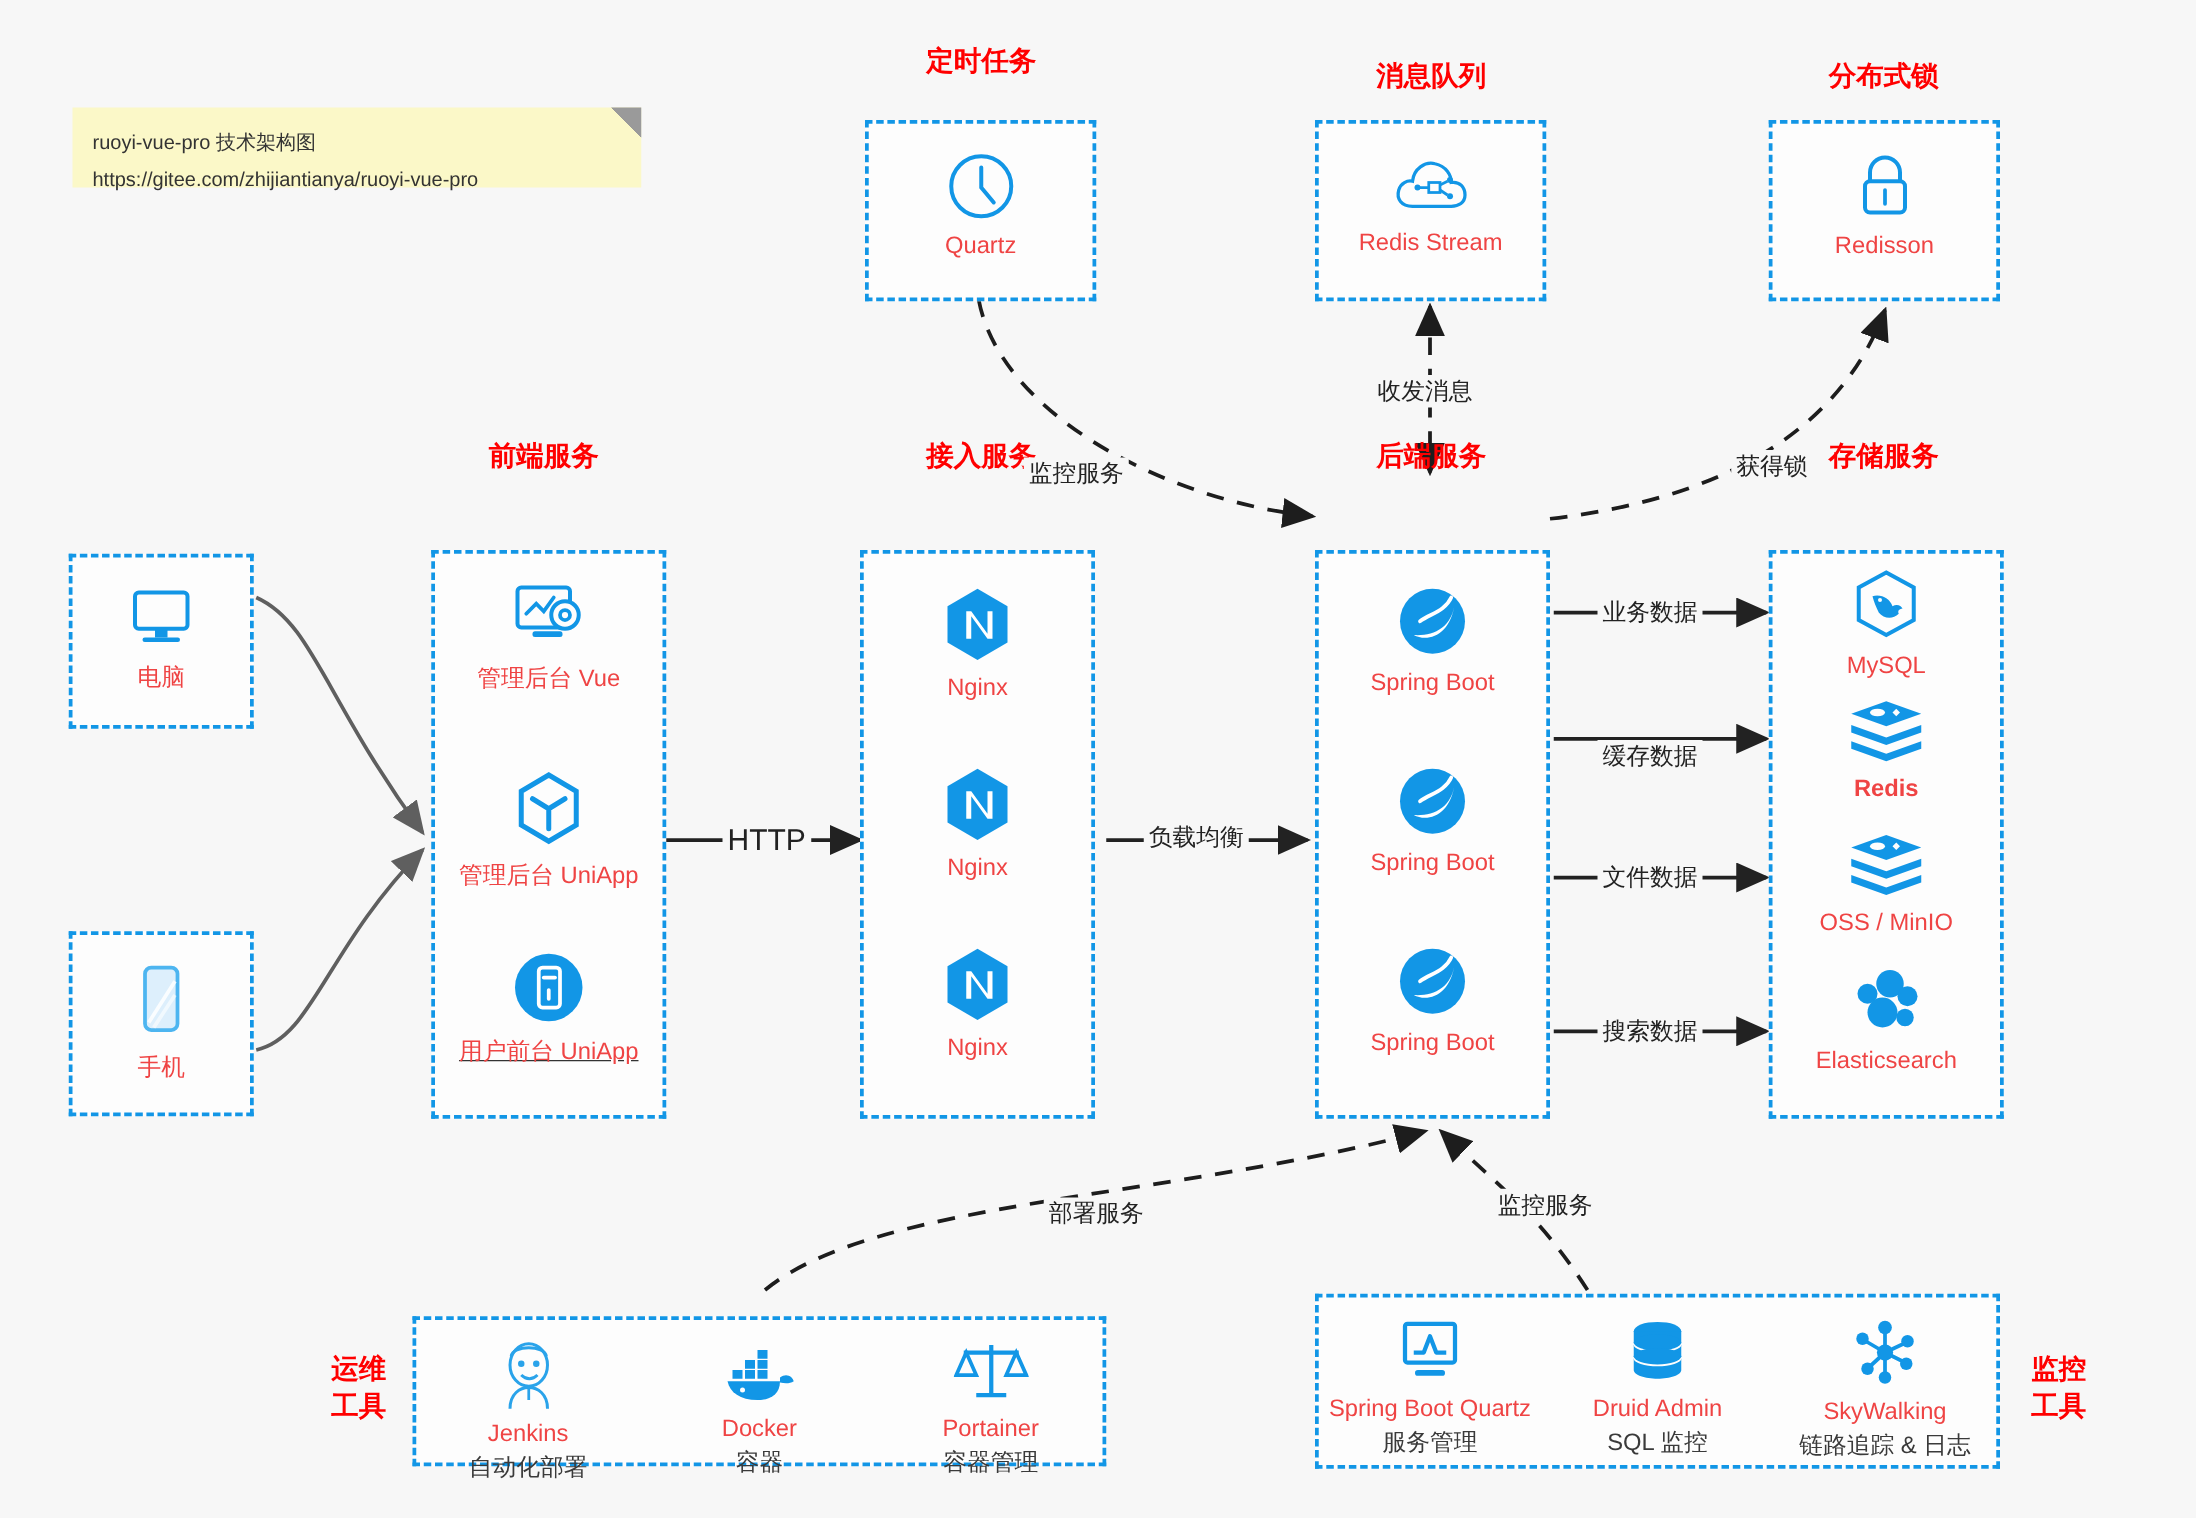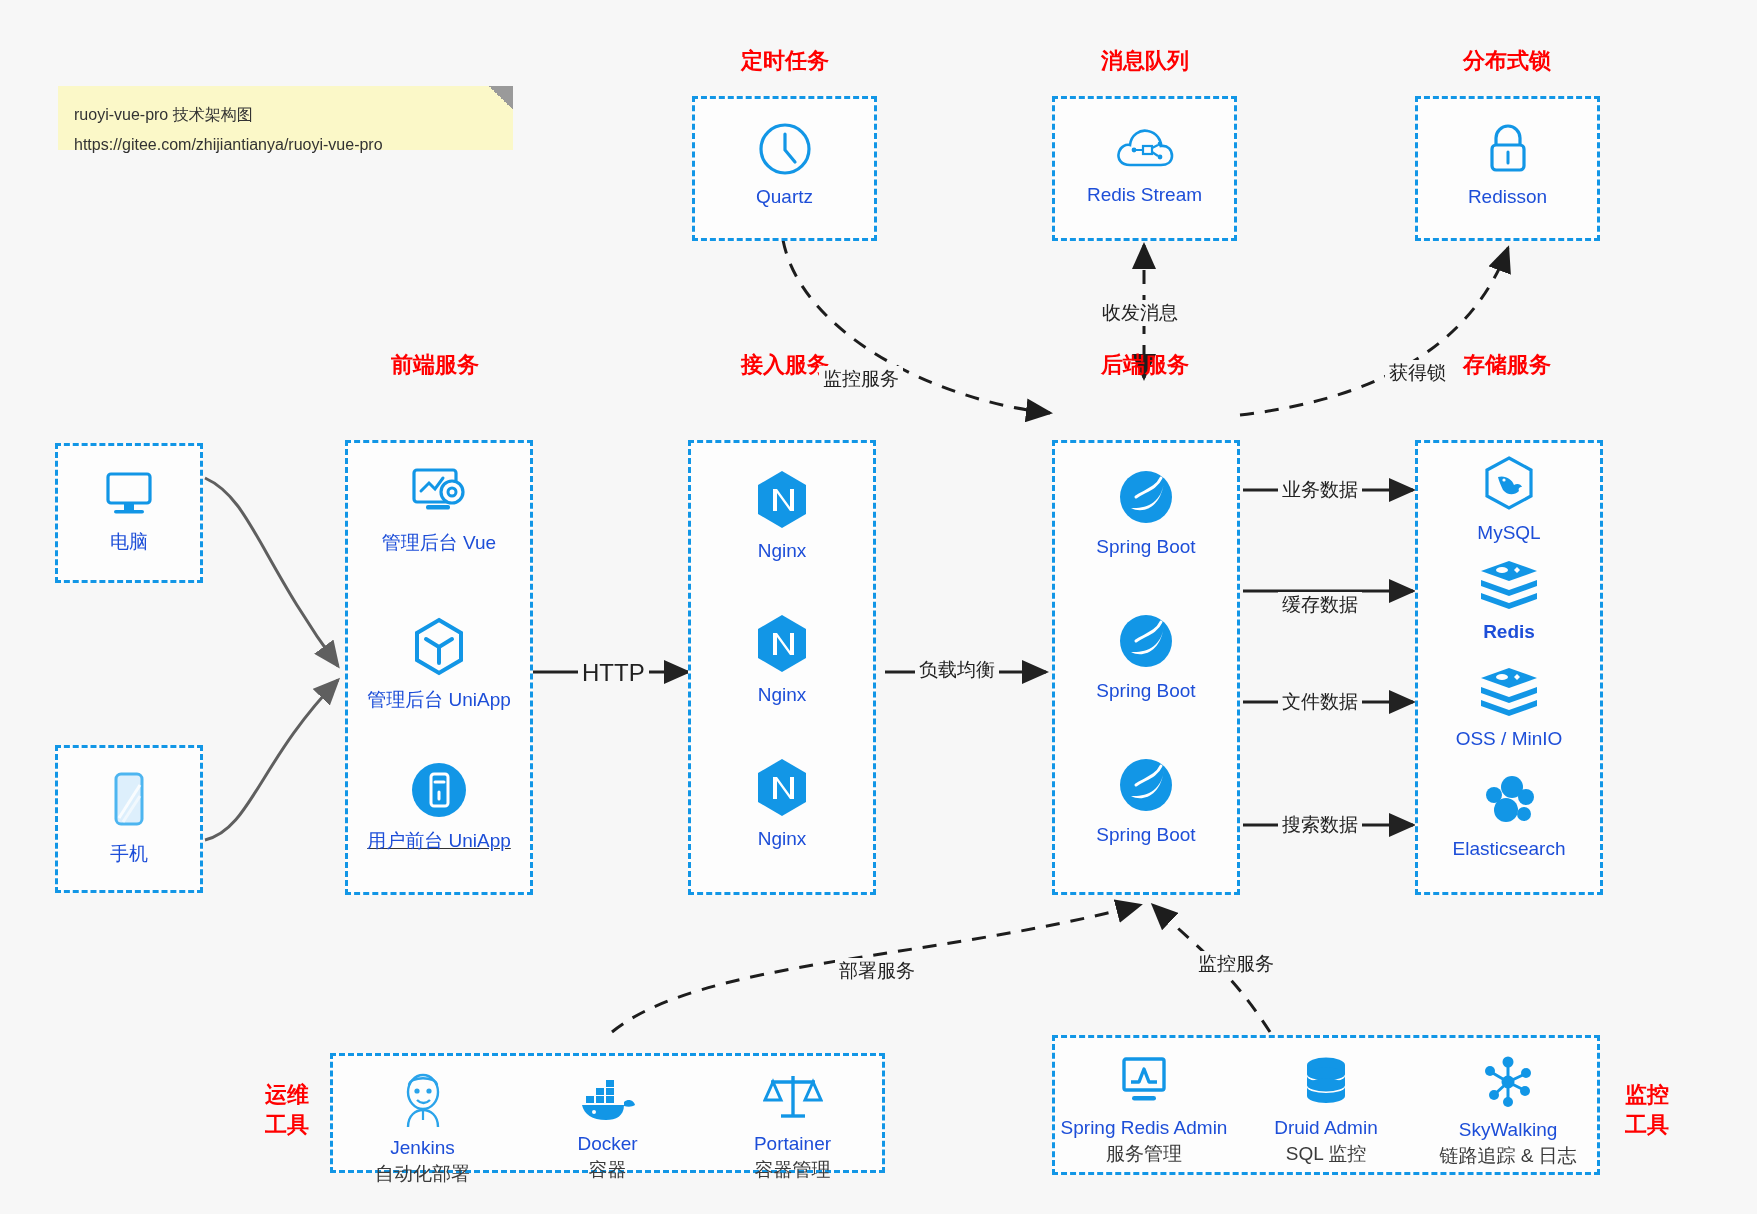--- a/index.html
+++ b/index.html
@@ -39,21 +39,21 @@
     text-align:center;white-space:nowrap;
   }
   .gtitle.side{line-height:30px;}
 
   
   .node{
     position:absolute;width:100%;left:0;
     display:flex;flex-direction:column;align-items:center;
   }
   .node .cap{
-    font-size:19px;color:#1d4ed8;margin-top:9px;white-space:nowrap;text-align:right;
+    font-size:19px;color:#ef4444;margin-top:9px;white-space:nowrap;text-align:right;
   }
   .node .cap2{font-size:19px;color:#3a3a3a;margin-top:2px;white-space:nowrap;text-align:center;}
   .ico{display:block;}
 
   
   .elabel{
     position:absolute;
     font-size:24px;color:#222;
     background:#f7f7f7;
     padding:0 4px;white-space:nowrap;
@@ -103,21 +103,21 @@
 
     <path d="M1270,1032 C1230,970 1200,950 1153,905" fill="none" stroke="#1d1d1d" stroke-width="3" stroke-dasharray="14 11" marker-end="url(#arrDash)"></path>
   </svg>
 
   <div class="note">
     <div class="fold"></div>
     <div>ruoyi-vue-pro 技术架构图</div>
     <div>https://gitee.com/zhijiantianya/ruoyi-vue-pro</div>
   </div>
 
-  <div class="gtitle" style="left:700px;top:46px;width:170px;font-family:Liberation Mono, monospace;">定时任务</div>
+  <div class="gtitle" style="left:700px;top:34px;width:170px;font-family:Liberation Mono, monospace;">定时任务</div>
   <div class="gbox" style="left:692px;top:96px;width:185px;height:145px;">
     <div class="node" style="top:22px;">
       <svg class="ico" width="56" height="56" viewBox="0 0 56 56">
         <circle cx="28" cy="28" r="24" fill="none" stroke="#1296e6" stroke-width="3.2"></circle>
         <path d="M28 13 L28 29 L38 41" fill="none" stroke="#1296e6" stroke-width="3.2" stroke-linecap="round"></path>
       </svg>
       <div class="cap">Quartz</div>
     </div>
   </div>
 
@@ -341,21 +341,21 @@
     </div>
   </div>
 
   <div class="gbox" style="left:1052px;top:1035px;width:548px;height:140px;">
     <div class="node" style="top:16px;left:-182px;">
       <svg class="ico" width="58" height="54" viewBox="0 0 58 54">
         <rect x="9" y="5" width="40" height="31" rx="2" fill="none" stroke="#1296e6" stroke-width="3.4"></rect>
         <path d="M16 28 L24 28 L29 15 L34 28 L42 28" fill="none" stroke="#1296e6" stroke-width="3.4" stroke-linejoin="round"></path>
         <rect x="17" y="42" width="24" height="4.6" rx="2.3" fill="#1296e6"></rect>
       </svg>
-      <div class="cap">Spring Redis Admin</div>
+      <div class="cap">Spring Boot Quartz</div>
       <div class="cap2">服务管理</div>
     </div>
     <div class="node" style="top:16px;">
       <svg class="ico" width="54" height="54" viewBox="0 0 54 54">
         <ellipse cx="27" cy="11" rx="19" ry="7.5" fill="#1296e6"></ellipse>
         <path d="M8 11 L8 20 C8 24 17 27 27 27 C37 27 46 24 46 20 L46 11" fill="#1296e6"></path>
         <path d="M8 22 L8 31 C8 35 17 38 27 38 C37 38 46 35 46 31 L46 22" fill="#1296e6"></path>
         <path d="M8 33 L8 42 C8 46 17 49 27 49 C37 49 46 46 46 42 L46 33" fill="#1296e6"></path>
         <ellipse cx="27" cy="22" rx="19" ry="6" fill="#fdfdfd"></ellipse>
         <ellipse cx="27" cy="33" rx="19" ry="6" fill="#fdfdfd"></ellipse>

